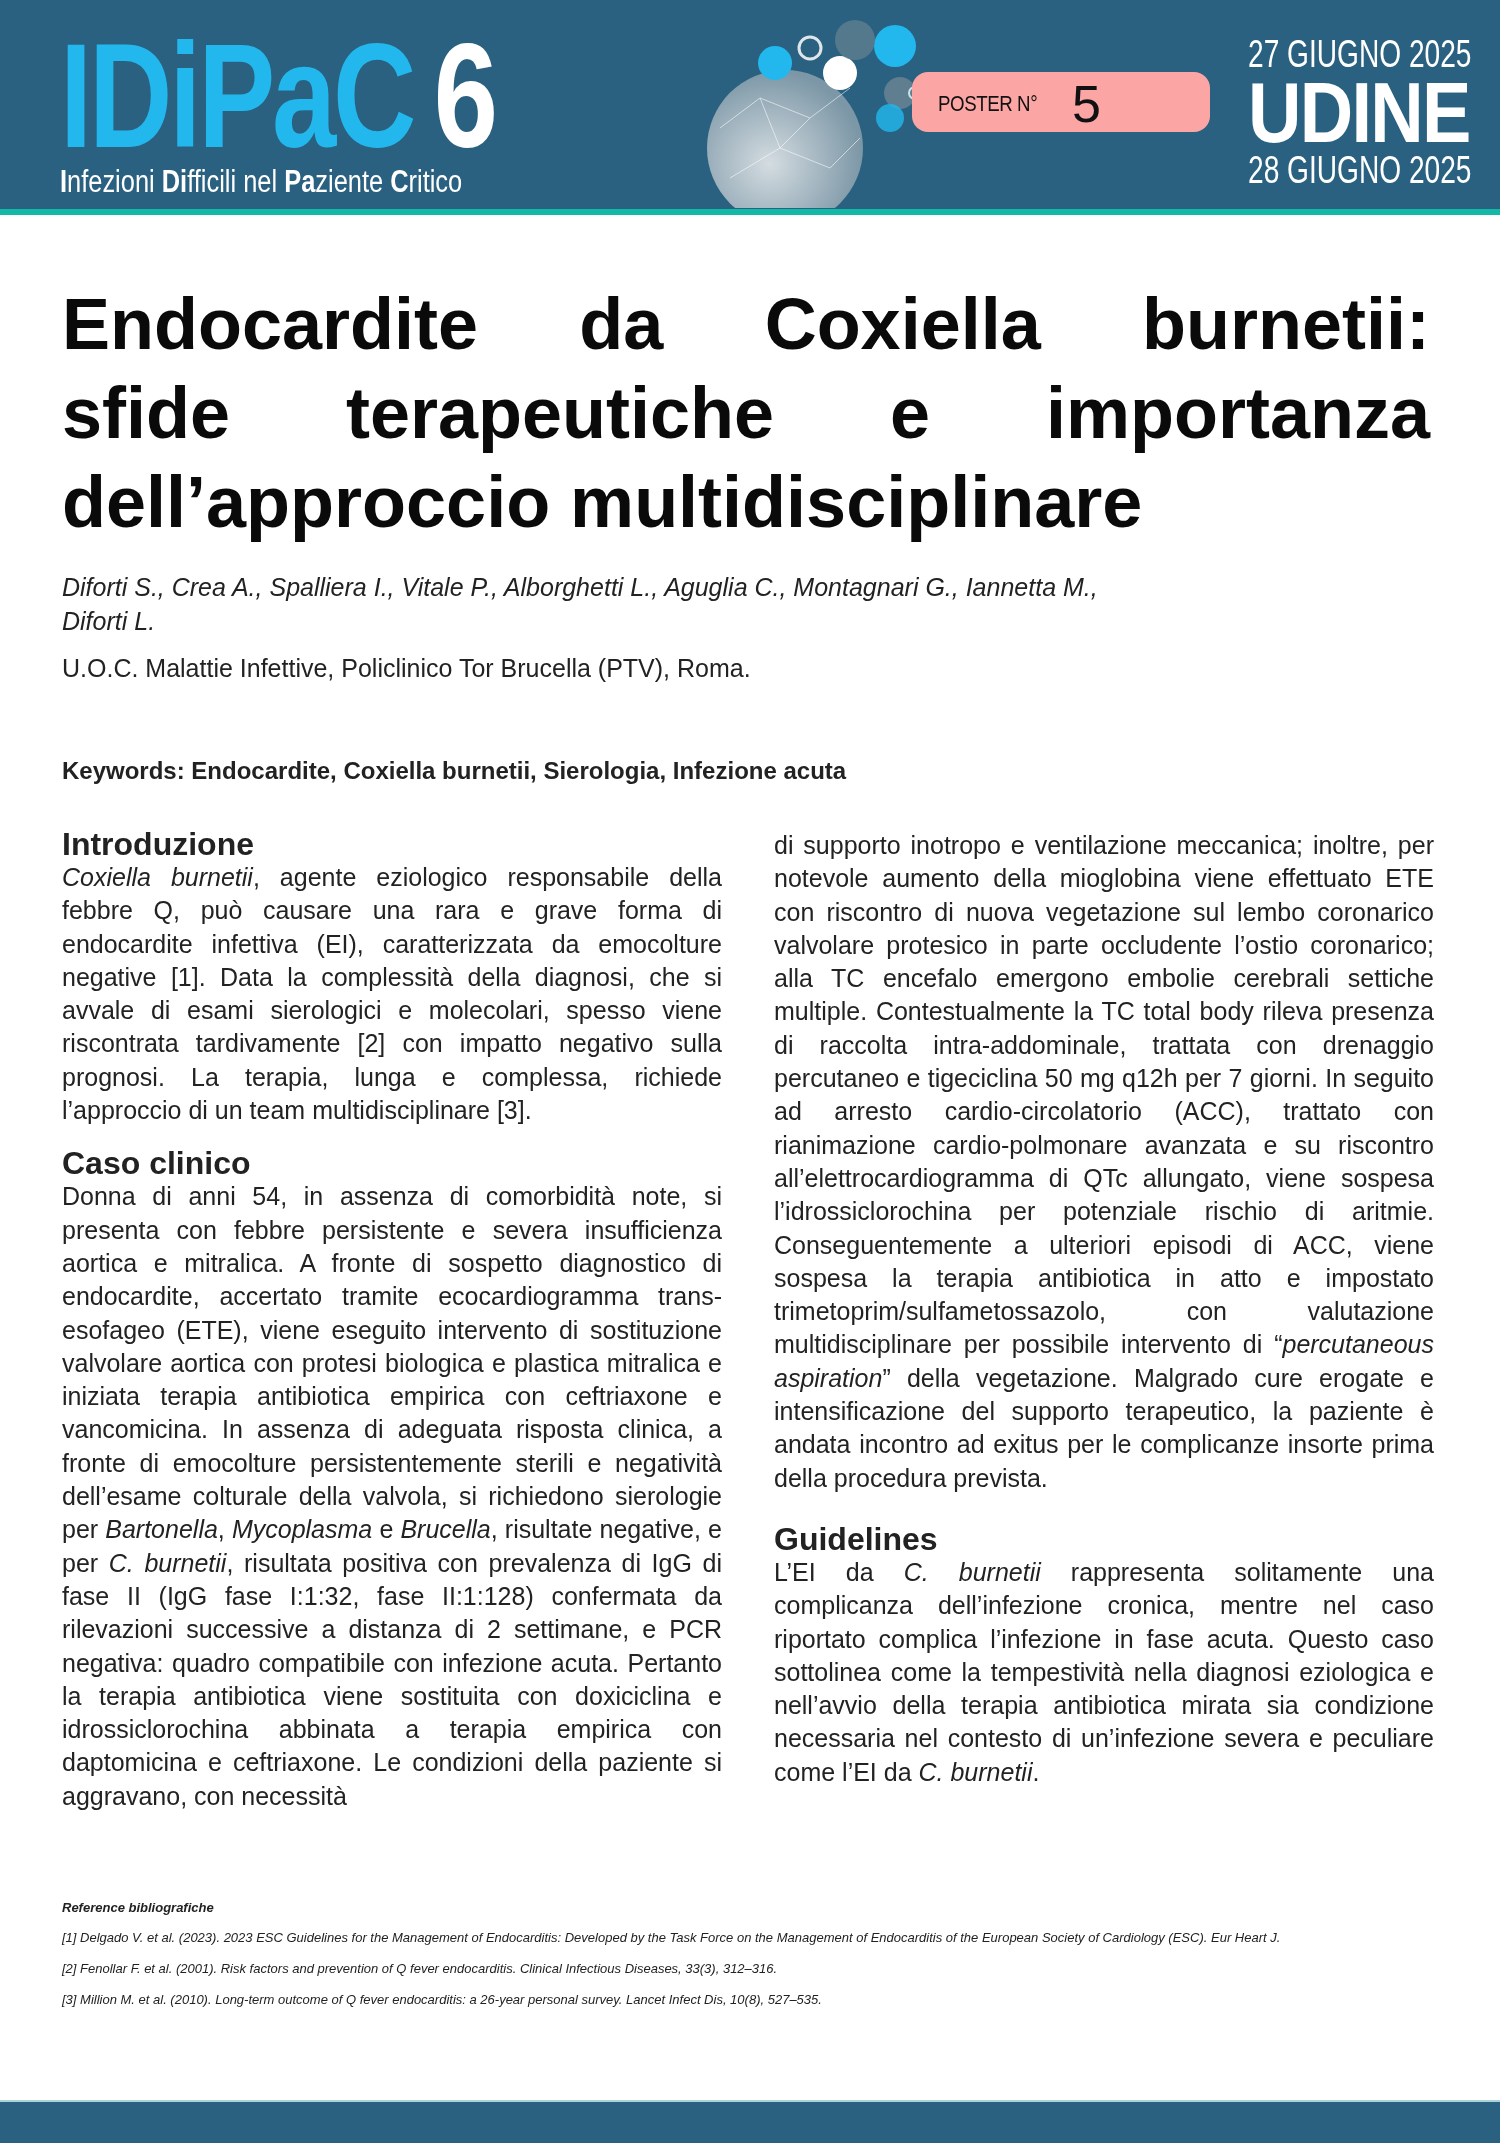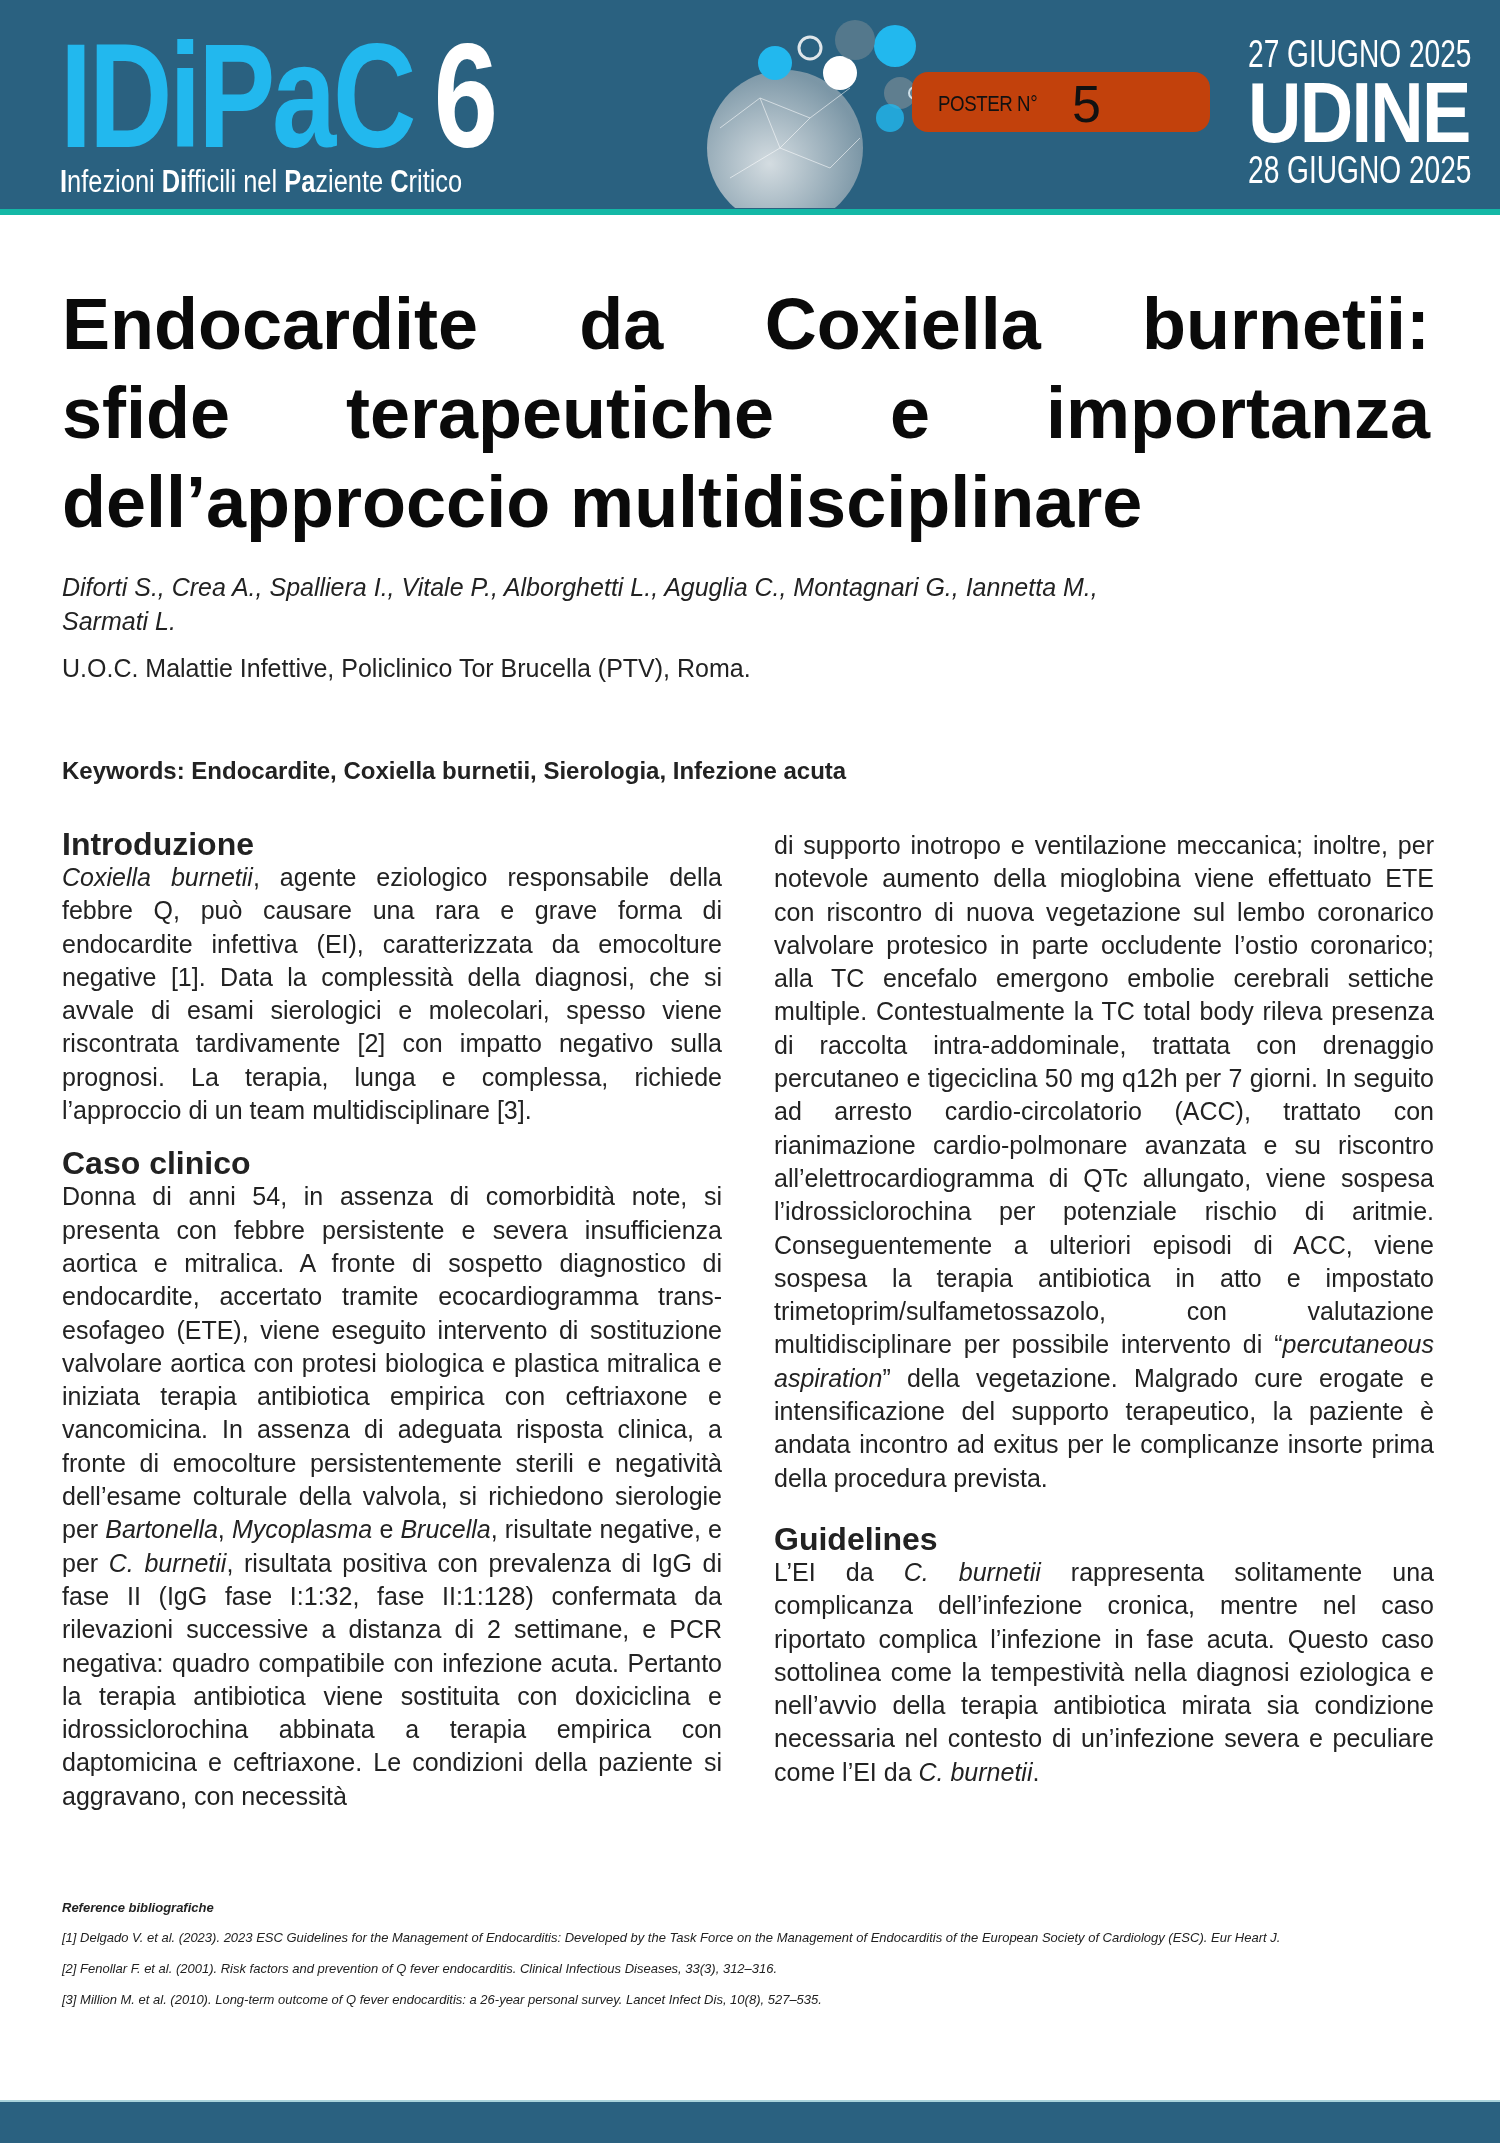--- a/index.html
+++ b/index.html
@@ -3,21 +3,21 @@
 <meta charset="utf-8">
 <style>
   html, body { margin:0; padding:0; background:#ffffff; }
   body { width:1500px; height:2143px; position:relative; overflow:hidden; font-family:"Liberation Sans", sans-serif; color:#1a1a1a; }
   .header { position:absolute; left:0; top:0; width:1500px; height:215px; background:#2a6180; border-bottom:6px solid #14b8a6; box-sizing:border-box; }
   .logo { position:absolute; left:60px; top:22px; font-family:"Liberation Sans", sans-serif; font-weight:bold; font-size:148px; line-height:148px; letter-spacing:-4px; color:#22b8ee; transform:scaleX(0.78); transform-origin:left top; white-space:nowrap; }
   .logo .num { color:#ffffff; margin-left:26px; }
   .tagline { position:absolute; left:60px; top:164px; font-size:31px; color:#ffffff; transform:scaleX(0.82); transform-origin:left top; white-space:nowrap; }
   .tagline b { font-weight:bold; }
   .globe { position:absolute; left:700px; top:18px; width:300px; height:190px; }
-  .poster-box { position:absolute; left:912px; top:72px; width:298px; height:60px; background:#c2410c; border-radius:16px; }
+  .poster-box { position:absolute; left:912px; top:72px; width:298px; height:60px; background:#fca5a5; border-radius:16px; }
   .poster-label { position:absolute; left:26px; top:19px; font-size:22px; color:#111; transform:scaleX(0.85); transform-origin:left top; letter-spacing:-0.5px; }
   .poster-num { position:absolute; left:160px; top:2px; font-size:52px; color:#111; }
   .dates { position:absolute; left:1248px; top:34px; width:215px; color:#fff; text-align:left; }
   .date-line { font-size:38px; line-height:40px; transform:scaleX(0.74); transform-origin:left top; white-space:nowrap; }
   .city { font-size:86px; font-weight:bold; line-height:76px; transform:scaleX(0.86); transform-origin:left top; letter-spacing:-2px; white-space:nowrap; }
   .title { position:absolute; left:62px; top:280px; width:1368px; font-size:72px; font-weight:bold; line-height:89px; text-align:justify; text-align-last:left; color:#0a0a0a; }
   .title .line { display:block; text-align:justify; text-align-last:justify; }
   .title .line.last { text-align-last:left; }
   .authors { position:absolute; left:62px; top:570px; width:1330px; font-size:25px; font-style:italic; line-height:34px; color:#222; }
   .affil { position:absolute; left:62px; top:654px; font-size:25px; color:#222; }
@@ -81,21 +81,21 @@
 </div>
 
 <div class="title">
   <span class="line">Endocardite da Coxiella burnetii:</span>
   <span class="line">sfide terapeutiche e importanza</span>
   <span class="line last">dell’approccio multidisciplinare</span>
 </div>
 
 <div class="authors">
   <div>Diforti S., Crea A., Spalliera I., Vitale P., Alborghetti L., Aguglia C., Montagnari G., Iannetta M.,</div>
-  <div>Sarmati L.</div>
+  <div>Diforti L.</div>
 </div>
 <div class="affil">U.O.C. Malattie Infettive, Policlinico Tor Brucella (PTV), Roma.</div>
 
 <div class="keywords">Keywords: Endocardite, Coxiella burnetii, Sierologia, Infezione acuta</div>
 
 <div class="col col-left">
   <p class="sec-title">Introduzione</p>
   <p class="para"><i>Coxiella burnetii</i><span>, agente eziologico responsabile della febbre Q, può causare una rara e grave forma di endocardite infettiva (EI), caratterizzata da emocolture negative [1]. Data la complessità della diagnosi, che si avvale di esami sierologici e molecolari, spesso viene riscontrata tardivamente [2] con impatto negativo sulla prognosi. La terapia, lunga e complessa, richiede l’approccio di un team multidisciplinare [3].</span></p>
 
   <p class="sec-title">Caso clinico</p>

